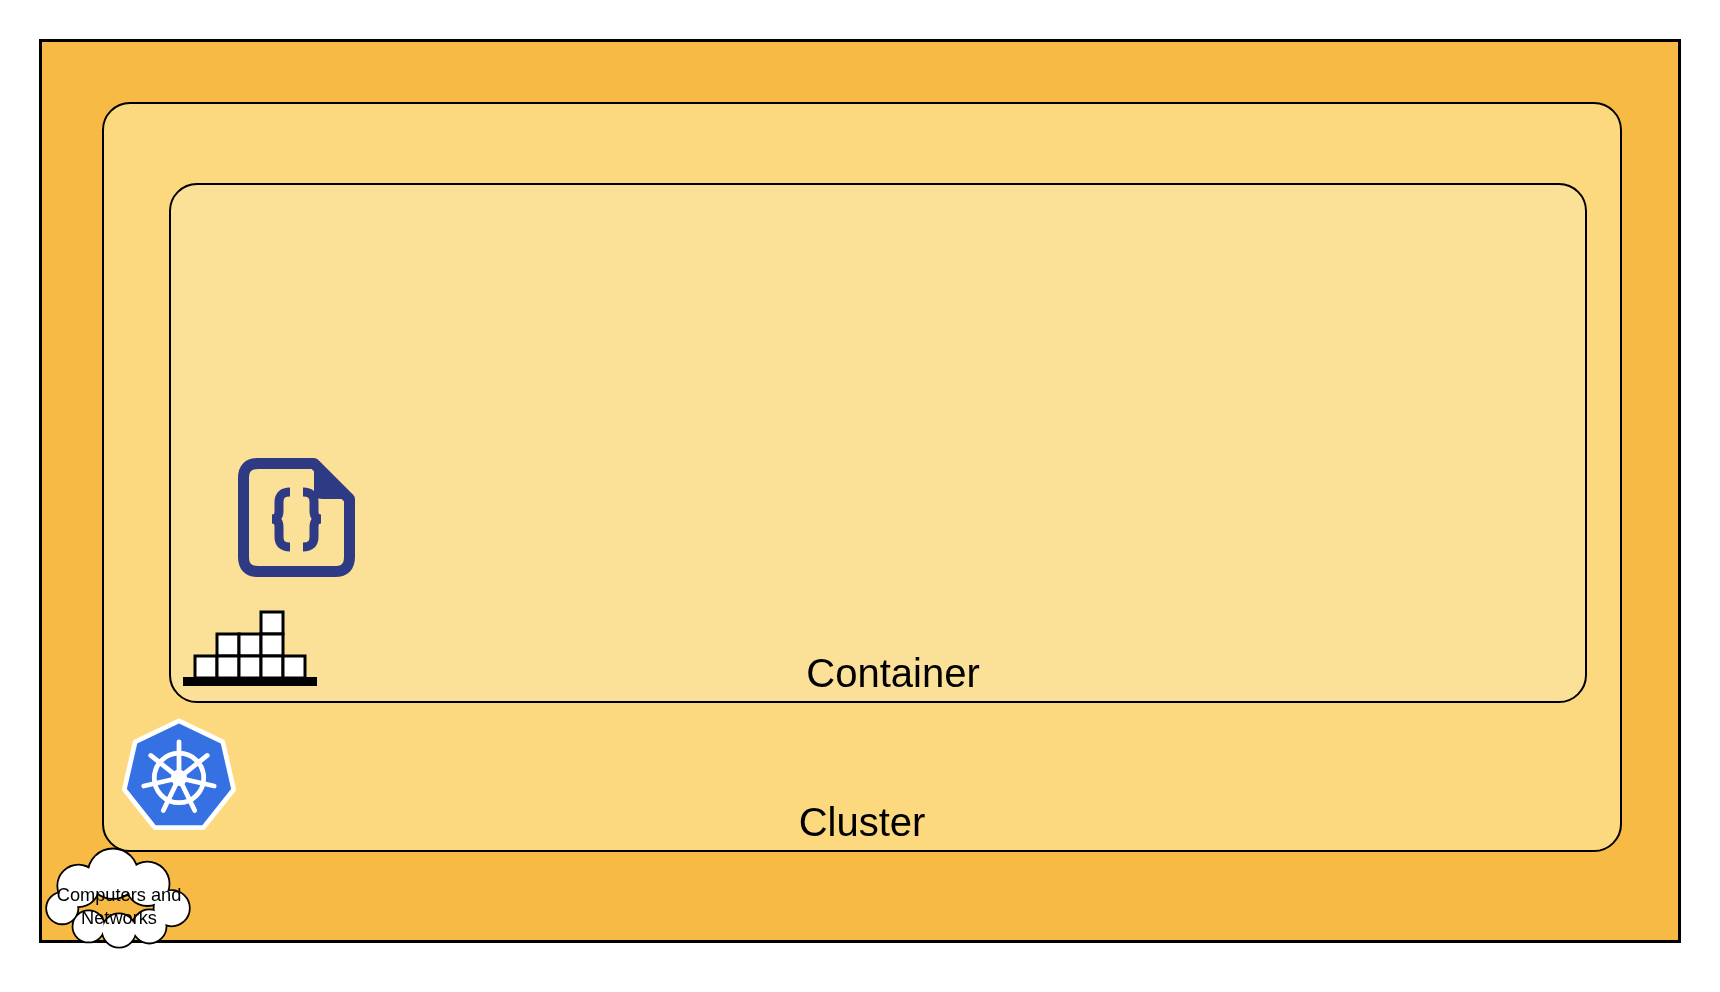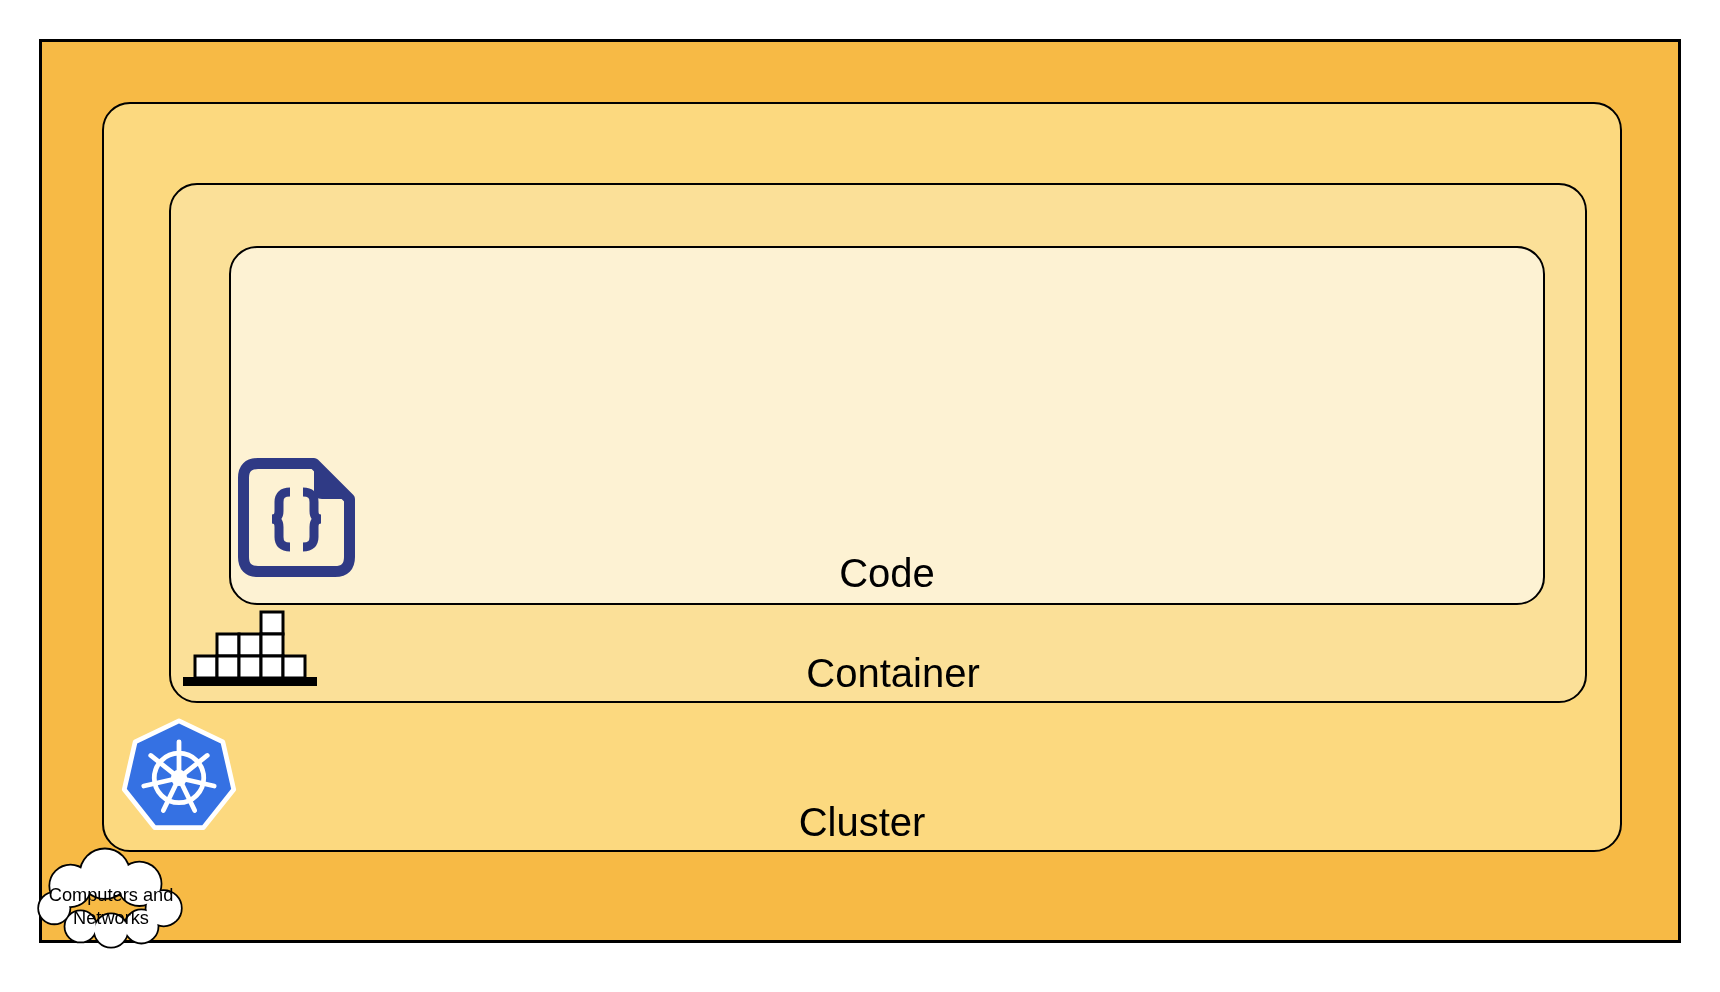--- a/index.html
+++ b/index.html
@@ -12,44 +12,41 @@
   .layer-code{left:58px;top:61px;width:1316px;height:359px;border-radius:28px;}
   .layer-label{position:absolute;left:0;right:0;text-align:center;font-size:40px;line-height:1;white-space:pre;}
   .label-code{bottom:10px;}
   .label-container{bottom:8px;padding-left:30px;}
   .label-cluster{bottom:8px;}
   .label-datacenter{bottom:2px;font-size:40px;line-height:42px;}
   .icon{position:absolute;}
   .icon-code{left:238px;top:458px;width:117px;height:119px;}
   .icon-container{left:183px;top:610px;width:134px;height:76px;}
   .icon-k8s{left:120px;top:714px;width:118px;height:126px;}
-  .icon-cloud{left:34px;top:843px;width:154px;height:106px;}
+  .icon-cloud{left:42px;top:843px;width:154px;height:106px;}
   .icon svg{display:block;width:100%;height:100%;}
   .cloud-text{font-family:"Liberation Sans",sans-serif;font-size:18px;}
 </style>
 </head>
 <body>
 
 <div class="canvas">
 
   <div class="layer layer-datacenter" style="background-color: rgb(247, 186, 69);">
     <div class="layer-label label-datacenter">
       <div>Cloud/Co-Lo/Corporate</div>
       <div>Datacenter</div>
     </div>
 
     <div class="layer layer-cluster" style="background-color: rgb(252, 217, 127);">
       <div class="layer-label label-cluster">Cluster</div>
 
       <div class="layer layer-container" style="background-color: rgb(251, 224, 152);">
         <div class="layer-label label-container">Container</div>
 
-        <div class="layer layer-code" style="background-color: rgb(253, 242, 211);">
-          <div class="layer-label label-code">Code</div>
-        </div>
       </div>
     </div>
   </div>
 
   <div class="icon icon-code">
     <svg viewBox="0 0 117 119" xmlns="http://www.w3.org/2000/svg">
       <path d="M 76,5.5 H 20 Q 5.5,5.5 5.5,20 V 99 Q 5.5,113.5 20,113.5 H 97 Q 111.5,113.5 111.5,99 V 41 L 76,5.5 Z" fill="none" stroke-width="11" stroke-linejoin="round" stroke="#2F3A85"></path>
       <path d="M 76,8 L 109,41 H 84 Q 76,41 76,33 Z" fill="#2F3A85"></path>
       <path d="M 52,34 Q 41,34 41,44 V 53 Q 41,61 34,61 Q 41,61 41,69 V 79 Q 41,89 52,89" fill="none" stroke-width="9" stroke="#2F3A85"></path>
       <path d="M 65,34 Q 76,34 76,44 V 53 Q 76,61 83,61 Q 76,61 76,69 V 79 Q 76,89 65,89" fill="none" stroke-width="9" stroke="#2F3A85"></path>

